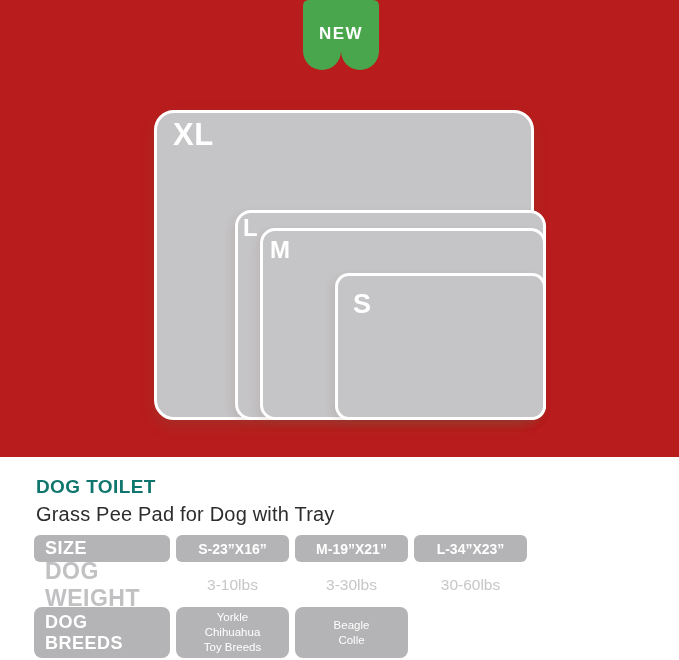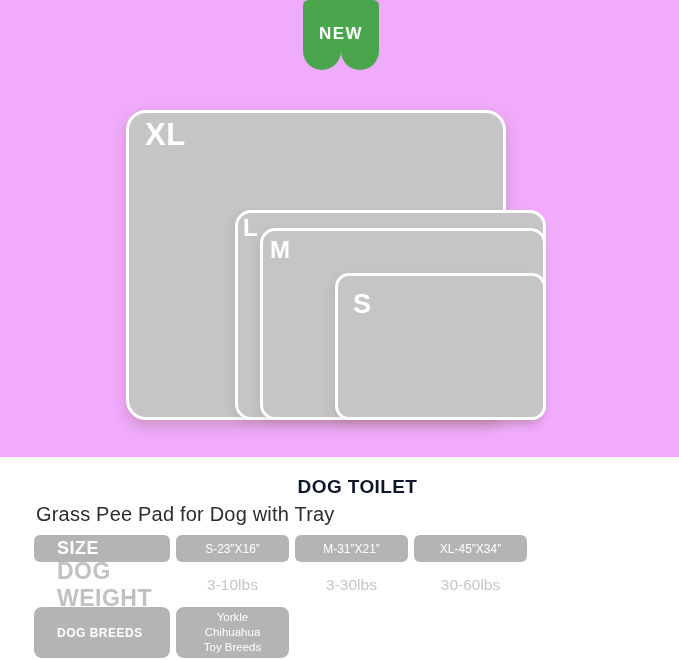--- a/index.html
+++ b/index.html
@@ -1,70 +1,70 @@
 <!DOCTYPE html>
 <html><head>
 <meta charset="utf-8">
 <style>
   html,body{margin:0;padding:0;background:#fff;}
   .canvas{
     position:relative;width:679px;height:660px;overflow:hidden;
     background:#ffffff;font-family:"Liberation Sans", sans-serif;
   }
   
-  .hero{position:absolute;left:0;top:0;width:679px;height:457px;background:#f0abfc;}
+  .hero{position:absolute;left:0;top:0;width:679px;height:457px;background:#b91c1c;}
   .badge{position:absolute;left:303px;top:0;width:76px;height:74px;}
   .badge svg{display:block;}
   
   .size-rect{
     position:absolute;box-sizing:border-box;background:#c5c4c6;
     border:3px solid #ffffff;color:#ffffff;font-weight:bold;
   }
-  .rect-xl{left:126px;top:110px;width:380px;height:310px;border-radius:20px;
+  .rect-xl{left:154px;top:110px;width:380px;height:310px;border-radius:20px;
     box-shadow:0 6px 14px rgba(120,90,70,0.28);}
   .rect-l {left:235px;top:210px;width:311px;height:210px;border-radius:16px;
     box-shadow:-3px 4px 8px rgba(120,90,70,0.12);}
   .rect-m {left:260px;top:228px;width:286px;height:192px;border-radius:15px;
     box-shadow:-3px 4px 8px rgba(120,90,70,0.12);}
   .rect-s {left:335px;top:273px;width:211px;height:147px;border-radius:14px;
     box-shadow:-3px 4px 8px rgba(120,90,70,0.12);}
   .rect-xl .size-label{padding:6px 0 0 16px;font-size:31px;}
   .rect-l  .size-label{padding:3px 0 0 5px;font-size:24px;}
   .rect-m  .size-label{padding:7px 0 0 7px;font-size:24px;}
   .rect-s  .size-label{padding:15px 0 0 15px;font-size:27px;}
   .size-label{display:block;line-height:1;letter-spacing:.5px;}
   
   .info{position:absolute;left:0;top:457px;width:679px;height:203px;background:#ffffff;}
   .product-title{
-    margin:19px 0 0 36px;font-size:19px;font-weight:bold;color:#0f172a;
-    letter-spacing:.4px;line-height:1.15;text-align:center;
+    margin:19px 0 0 36px;font-size:19px;font-weight:bold;color:#0f766e;
+    letter-spacing:.4px;line-height:1.15;
   }
   .product-subtitle{
     margin:5px 8px 0 36px;font-size:20px;font-weight:normal;color:#2d2d2d;
     letter-spacing:.2px;line-height:1.15;
   }
   
   .spec-table{position:absolute;left:34px;top:78px;width:612px;}
   .t-row{display:flex;gap:6px;}
   .t-row.size-row{height:27px;margin-bottom:5px;}
   .t-row.weight-row{height:36px;margin-bottom:4px;}
   .t-row.breeds-row{height:51px;}
   .cell{
     box-sizing:border-box;display:flex;align-items:center;justify-content:center;
     text-align:center;
   }
-  .label-cell{width:136px;flex:none;justify-content:flex-start;padding-left:23px;text-align:left;}
+  .label-cell{width:136px;flex:none;justify-content:flex-start;padding-left:11px;text-align:left;}
   .value-cell{width:113px;flex:none;}
   .filled{background:#b4b3b5;color:#ffffff;border-radius:6px;}
   .breeds-row .filled{border-radius:8px;}
   .size-row .label-cell{font-size:18px;font-weight:bold;letter-spacing:.5px;}
-  .size-row .value-cell{font-size:12px;}
+  .size-row .value-cell{font-size:14px;font-weight:bold;}
   .weight-row .label-cell{font-size:23px;font-weight:bold;color:#c1c0c2;letter-spacing:.5px;}
   .weight-row .value-cell{font-size:15.5px;color:#c7c6c8;}
-  .breeds-row .label-cell{font-size:12px;font-weight:bold;letter-spacing:.5px;}
+  .breeds-row .label-cell{font-size:18px;font-weight:bold;letter-spacing:.5px;}
   .breeds-row .value-cell{font-size:11.5px;line-height:1.28;white-space:pre-line;}
 </style>
 </head>
 <body>
 
 <div class="canvas">
 
   <div class="hero">
 
     <div class="badge">
@@ -92,33 +92,35 @@
 
   <div class="info">
     <div class="product-title">DOG TOILET</div>
     <div class="product-subtitle">Grass Pee Pad for Dog with Tray</div>
 
     <div class="spec-table">
 
       <div class="t-row size-row">
         <div class="cell label-cell filled">SIZE</div>
         <div class="cell value-cell filled">S-23”X16”</div>
-        <div class="cell value-cell filled">M-31”X21”</div>
-        <div class="cell value-cell filled">XL-45”X34”</div>
+        <div class="cell value-cell filled">M-19”X21”</div>
+        <div class="cell value-cell filled">L-34”X23”</div>
       </div>
 
       <div class="t-row weight-row">
         <div class="cell label-cell">DOG WEIGHT</div>
         <div class="cell value-cell">3-10lbs</div>
         <div class="cell value-cell">3-30lbs</div>
         <div class="cell value-cell">30-60lbs</div>
       </div>
 
       <div class="t-row breeds-row">
         <div class="cell label-cell filled">DOG BREEDS</div>
         <div class="cell value-cell filled">Yorkle
 Chihuahua
 Toy Breeds</div>
+        <div class="cell value-cell filled">Beagle
+Colle</div>
       </div>
 
     </div>
   </div>
 </div>
 
 </body></html>

